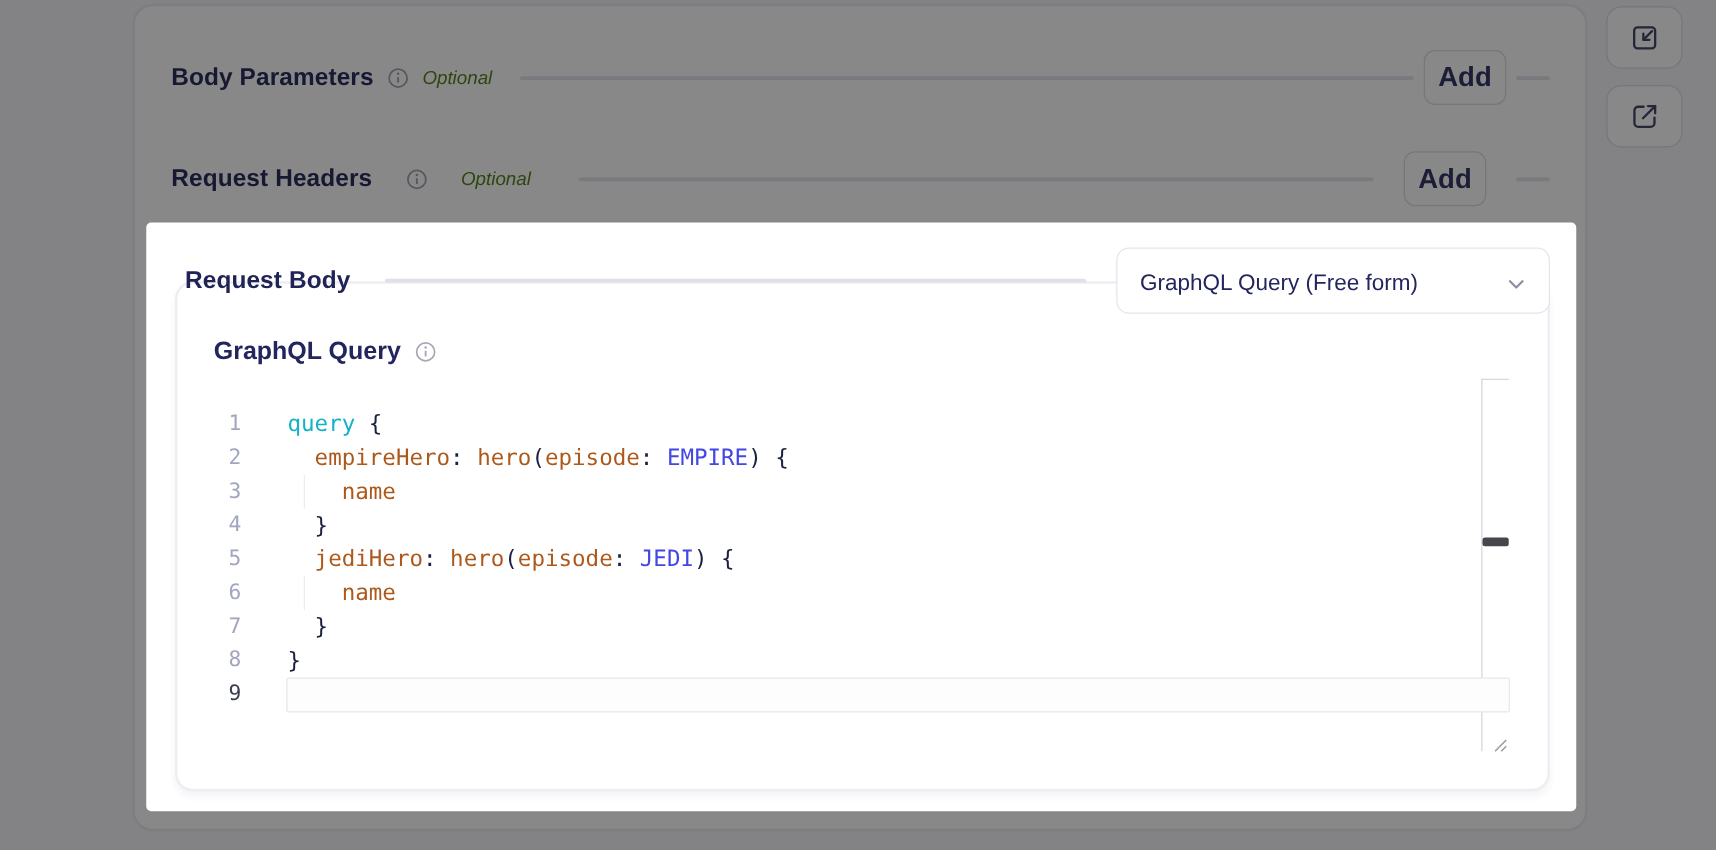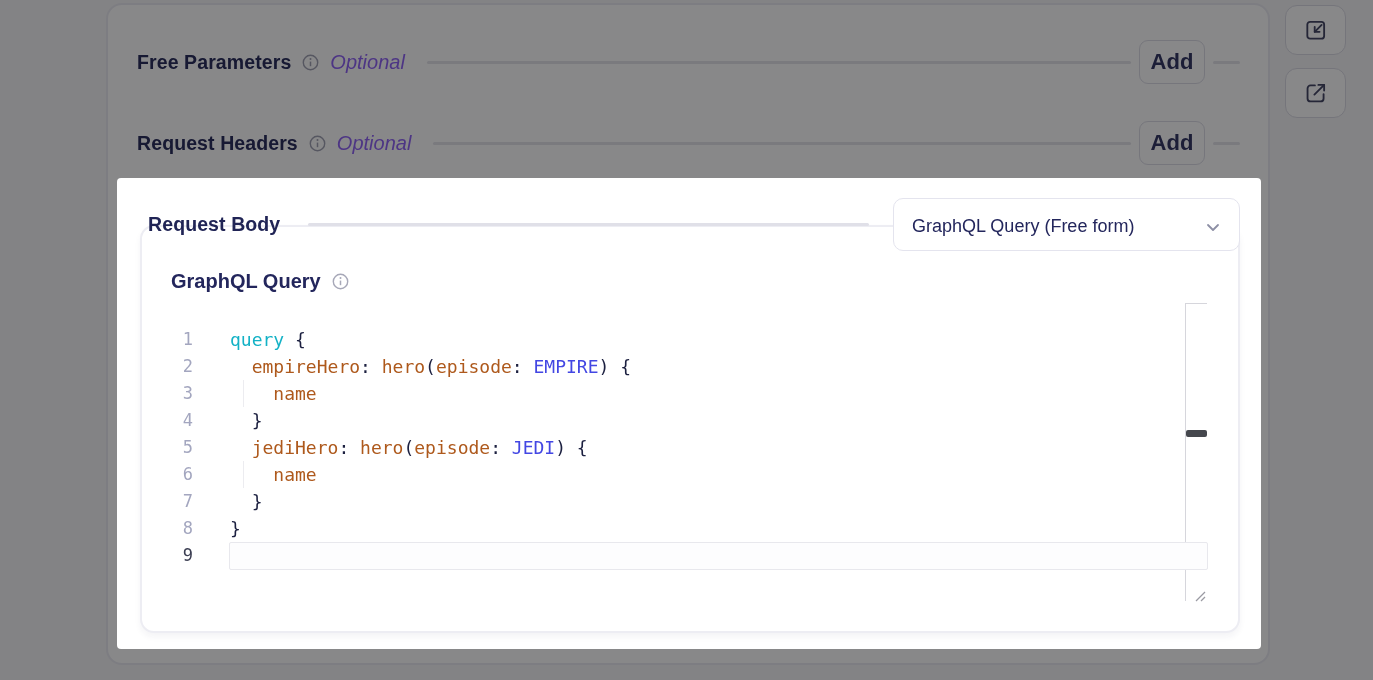--- a/index.html
+++ b/index.html
@@ -10,24 +10,24 @@
   .main-card{
     position:absolute; left:106px; top:3px; width:1164px; height:662px;
     background:#ffffff; border:2px solid #eaeaf1; border-radius:16px;
   }
 
   
   .section-row{
     position:absolute; left:137px; right:133px; height:44px;
     display:flex; align-items:center;
   }
-  .row-qp{ top:40px; } .row-rh{ top:121px; }
+  .row-qp{ top:40px; } .row-rh{ top:121px;gap:16px; }
   .section-title{ font-size:19.5px; font-weight:700; color:#202455; letter-spacing:.1px; white-space:nowrap; }
   .info-icon{ margin-left:11px; width:17px; height:17px; flex:none; }
-  .optional{ margin-left:11px; font-size:20px; font-style:italic; color:#8b5cf6; white-space:nowrap; }
+  .optional{ margin-left:11px; font-size:15px; font-style:italic; color:#4d7c0f; white-space:nowrap; }
   .rule{ height:3px; background:#e3e3ea; border-radius:2px; }
   .rule-flex{ flex:1; margin:0 0 0 22px; }
   .rule-end{ width:27px; flex:none; }
   .add-btn{
     flex:none; width:66px; height:44px; margin:0 8px;
     background:#fff; border:1.6px solid #dcdce6; border-radius:9px;
     font-size:22px; font-weight:700; color:#2b2e5e;
     display:flex; align-items:center; justify-content:center; cursor:pointer;
     font-family:"Liberation Sans", sans-serif;
   }
@@ -107,21 +107,21 @@
     pointer-events:none; z-index:50;
   }
   svg{ display:block; }
 </style>
 </head>
 <body>
 
 <div class="main-card"></div>
 
 <div class="section-row row-qp">
-  <span class="section-title">Free Parameters</span>
+  <span class="section-title">Body Parameters</span>
   <span class="info-icon">
     <svg width="17" height="17" viewBox="0 0 17 17">
         <circle cx="8.5" cy="8.5" r="7.2" fill="none" stroke="#9d9eb0" stroke-width="1.4"></circle>
         <line x1="8.5" y1="7.6" x2="8.5" y2="12.2" stroke="#9d9eb0" stroke-width="1.5"></line>
         <circle cx="8.5" cy="4.9" r="1" fill="#9d9eb0"></circle>
       </svg>
   </span>
   <span class="optional">Optional</span>
   <div class="rule rule-flex"></div>
   <button class="add-btn">Add</button>

